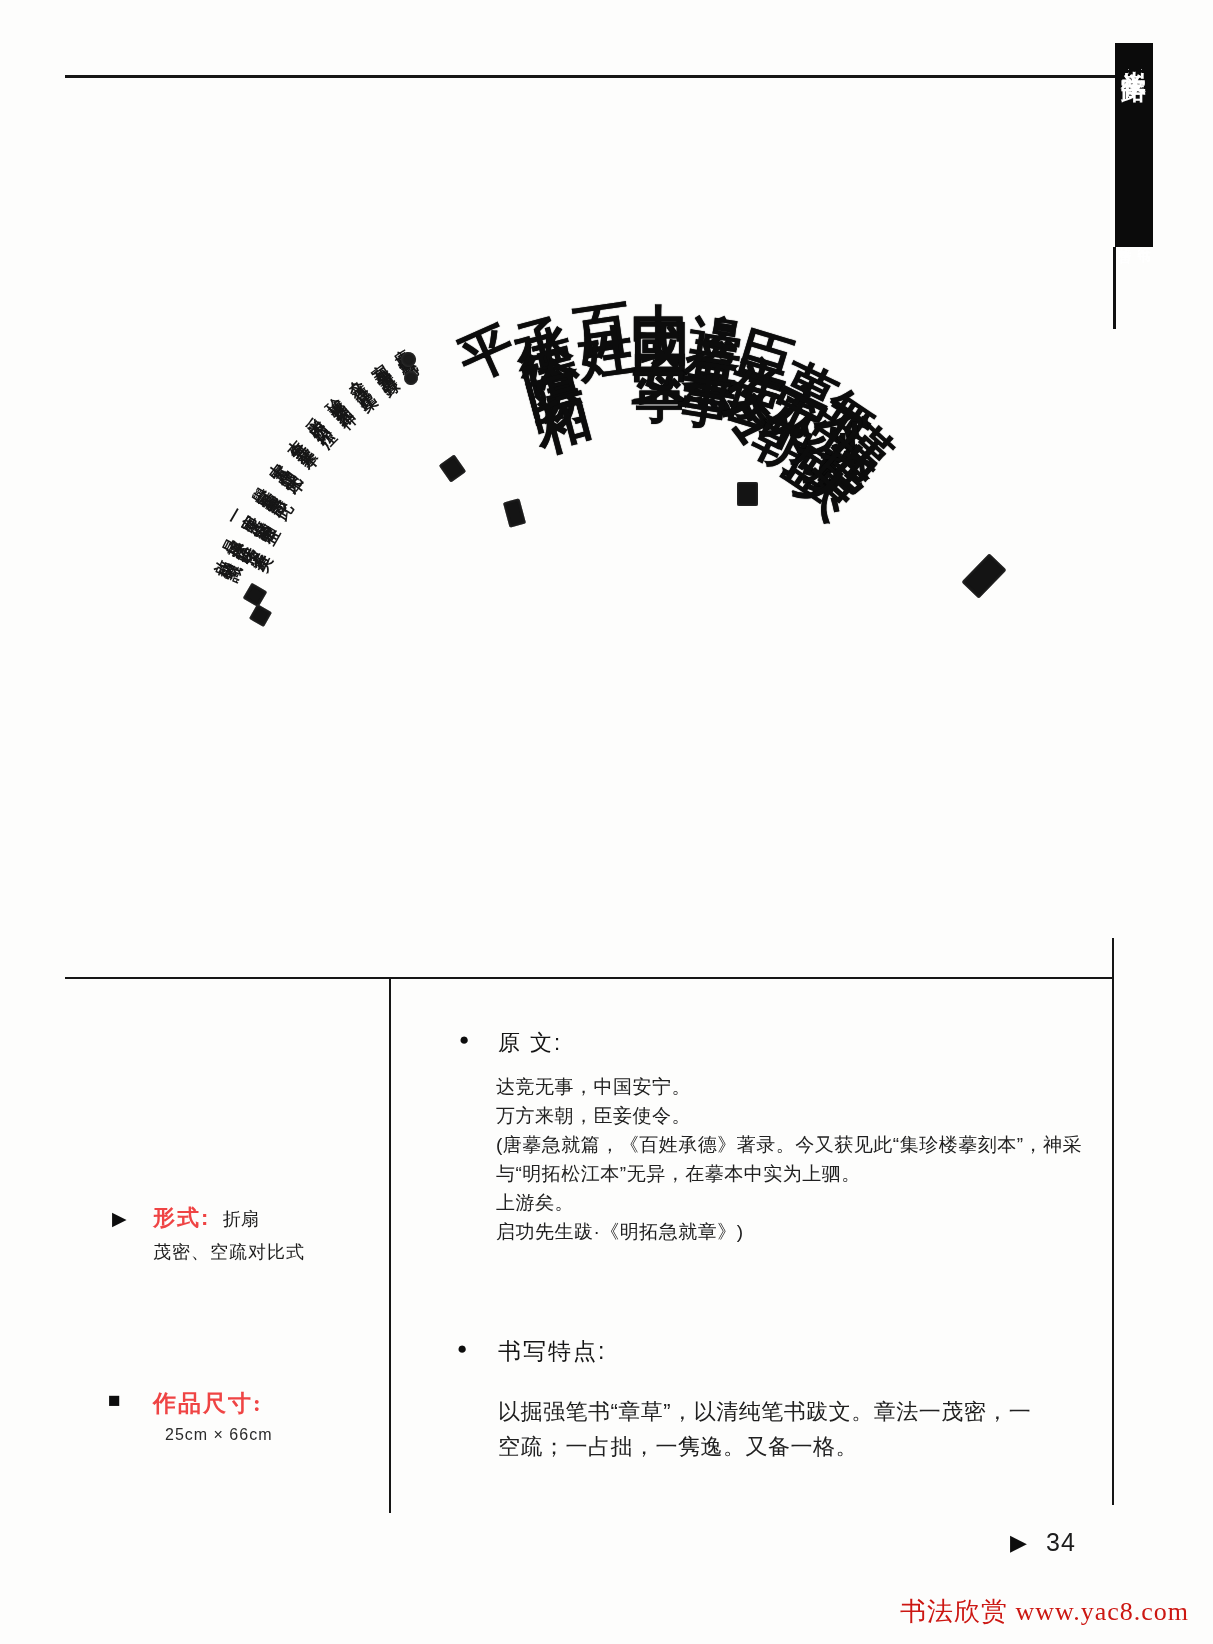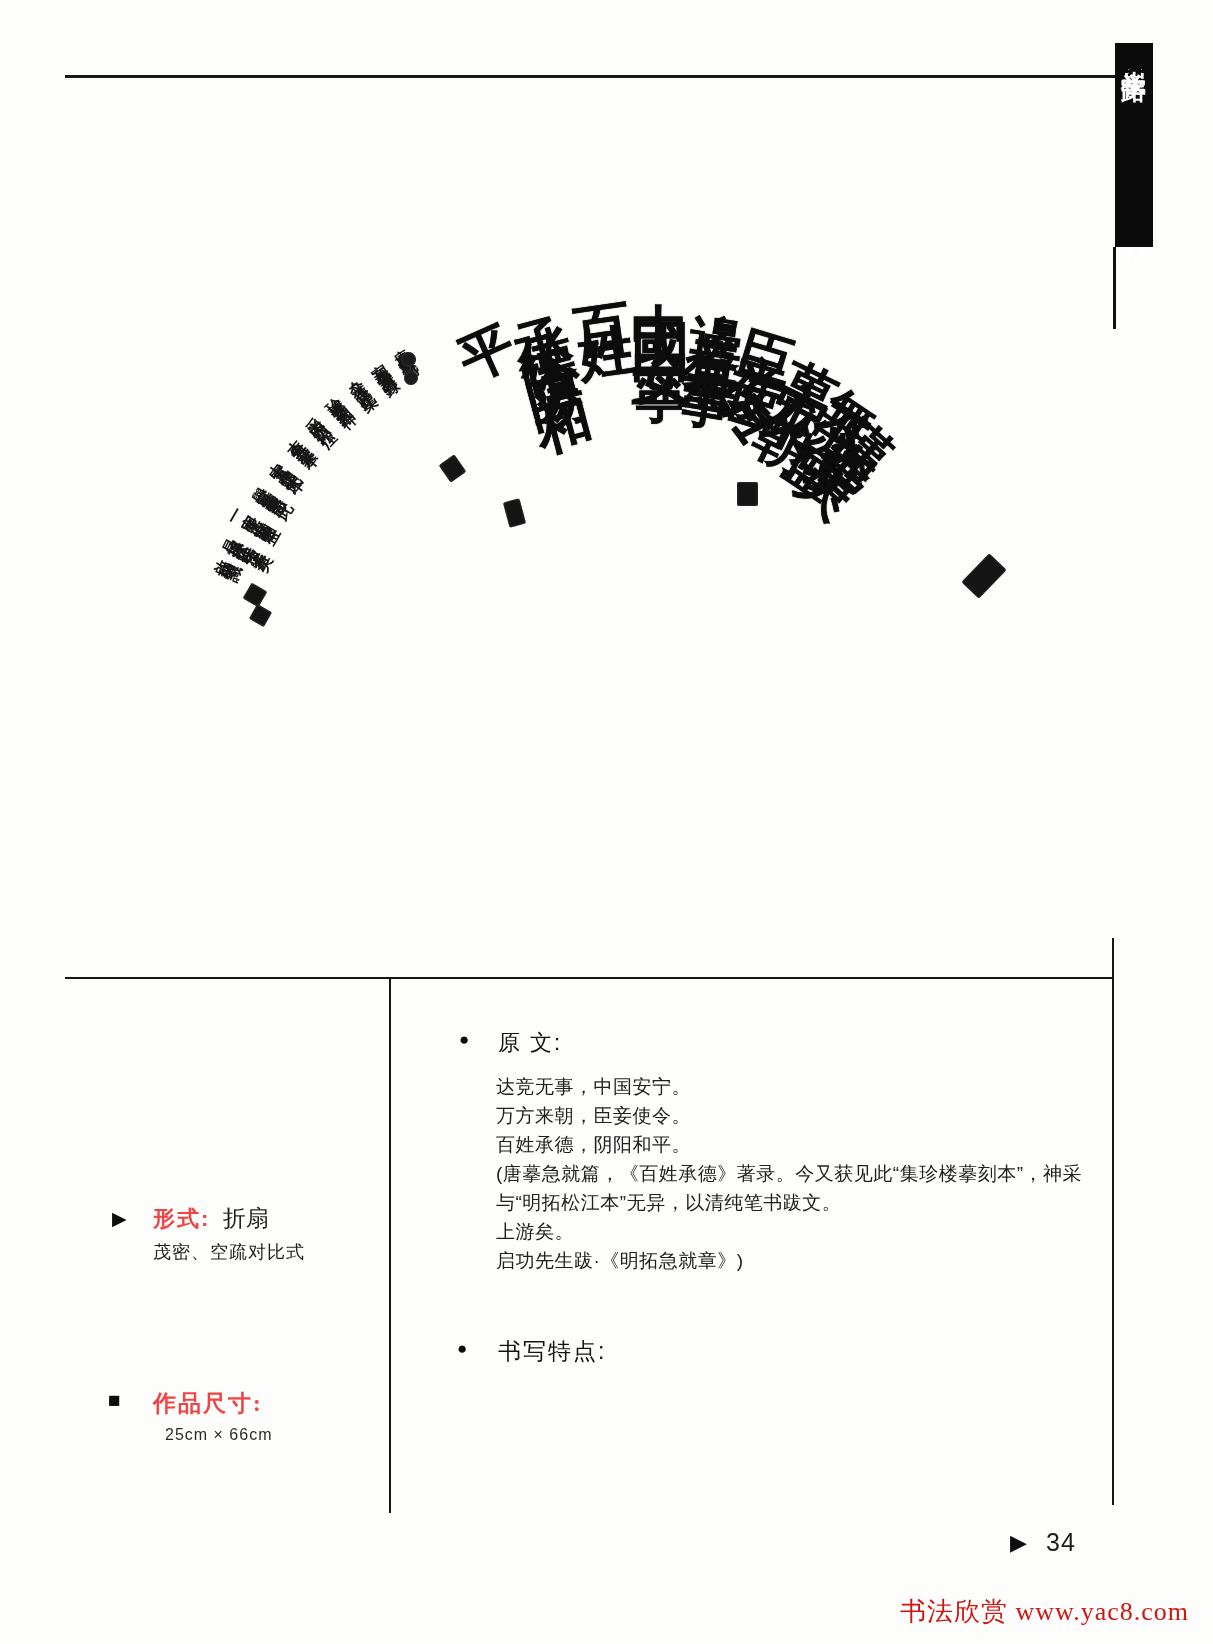--- a/index.html
+++ b/index.html
@@ -27,21 +27,21 @@
         box-shadow:inset 0 0 3px #3c3c3c;}
   .seal.circle{border-radius:50%;background:#1b1b1b;}
   
   .bullet{position:absolute;font-size:17px;color:#0d0d0d;}
   .tri{position:absolute;font-size:19px;color:#0d0d0d;}
   .sq{position:absolute;font-size:21px;color:#0d0d0d;}
   .h-cjk{position:absolute;font-size:22px;font-weight:400;color:#141414;letter-spacing:2px;}
   .body-lines{position:absolute;font-size:19px;line-height:29px;color:#202020;letter-spacing:0.5px;}
   .body-lines.big{font-size:22px;line-height:35px;}
   .fmt-label{font-size:22px;font-weight:700;letter-spacing:2px;color:#ef4444;}
-  .fmt-value{font-size:23px;font-weight:500;color:#1c1c1c;}
+  .fmt-value{font-size:18px;font-weight:500;color:#1c1c1c;}
   .fmt-sub{position:absolute;font-size:18px;color:#1c1c1c;letter-spacing:1px;}
   .dim-value{position:absolute;font-size:16px;color:#2a2a2a;letter-spacing:1px;margin-left:12px;}
   
   .page-num{position:absolute;font-size:25px;color:#1c1c1c;letter-spacing:1px;}
   .watermark{position:absolute;font-size:26px;font-family:"Liberation Serif",serif;letter-spacing:1px;}
 </style>
 </head>
 <body>
 
 <div class="page">
@@ -107,27 +107,30 @@
   <div class="abs" style="left:153px;top:1388px;font-family:Liberation Serif, serif;">
     <span class="fmt-label" style="font-size:23px;">作品尺寸:</span>
   </div>
   <div class="dim-value" style="left:153px;top:1426px;">25cm × 66cm</div>
 
   <div class="bullet" style="left:459px;top:1030px;">●</div>
   <div class="h-cjk" style="left:498px;top:1028px;">原 文:</div>
   <div class="body-lines" id="original-lines" style="left:496px;top:1072px;width:610px;">
       <div>达竞无事，中国安宁。</div>
       <div>万方来朝，臣妾使令。</div>
-      <div>百姓承德，阴阳和平。</div>
       <div>(唐摹急就篇，《百姓承德》著录。今又获见此“集珍楼摹刻本”，神采</div>
-      <div>与“明拓松江本”无异，以清纯笔书跋文。</div>
+      <div>与“明拓松江本”无异，在摹本中实为上驷。</div>
       <div>上游矣。</div>
       <div>启功先生跋·《明拓急就章》)</div>
     </div>
 
   <div class="bullet" style="left:457px;top:1339px;">●</div>
   <div class="h-cjk" style="left:498px;top:1336px;font-size:23px;">书写特点:</div>
+  <div class="body-lines big" id="features-lines" style="left:498px;top:1394px;width:612px;">
+      <div>以掘强笔书“章草”，以清纯笔书跋文。章法一茂密，一</div>
+      <div>空疏；一占拙，一隽逸。又备一格。</div>
+    </div>
 
   <div class="tri" style="left:1010px;top:1530px;font-size:22px;">▶</div>
   <div class="page-num" style="left:1046px;top:1528px;">34</div>
   <div class="watermark" style="left: 900px; top: 1594px; color: rgb(204, 23, 18);">书法欣赏 www.yac8.com</div>
 
 </div>
 
 </body></html>

